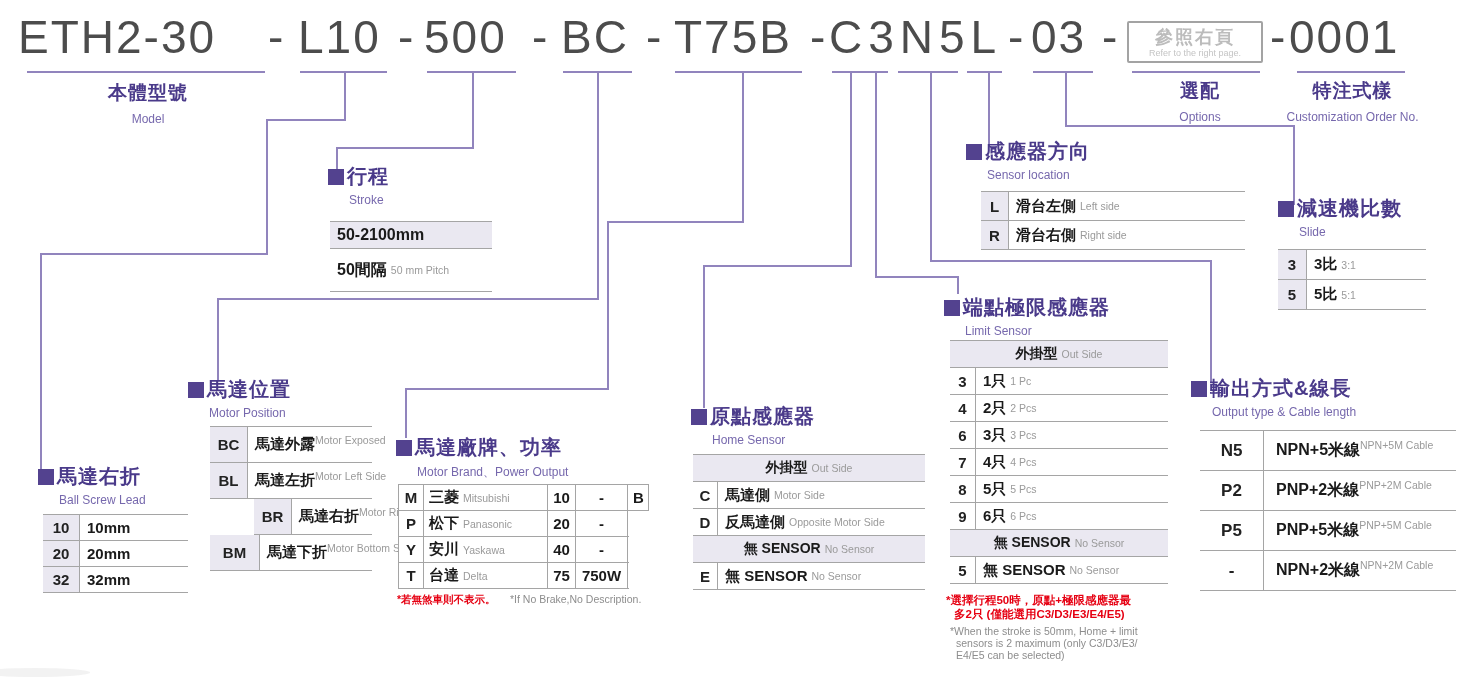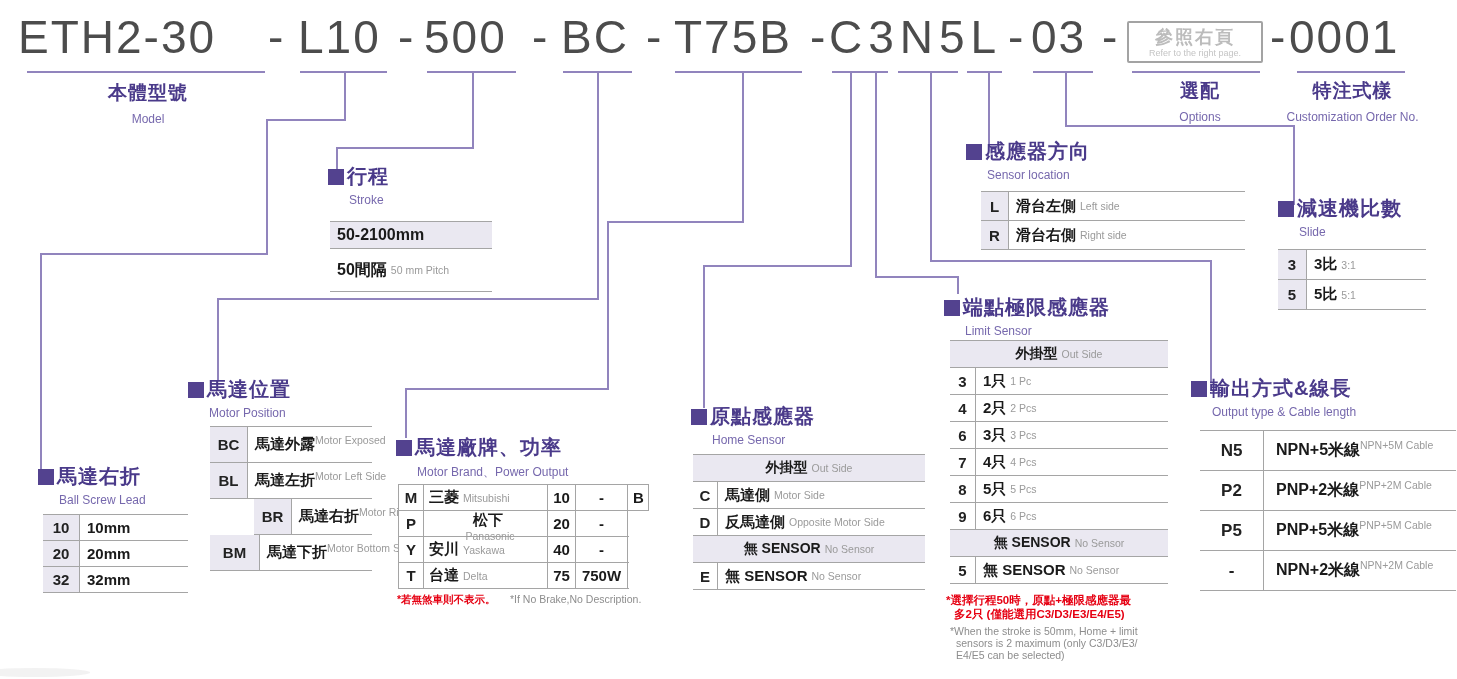--- a/index.html
+++ b/index.html
@@ -244,21 +244,21 @@
         </div>
       <div class="mbcell" style="width:28px;justify-content:center;">
           <span class="zhv">10</span>
         </div>
       <div class="mbcell" style="width:52px;justify-content:center;border-right:1px solid #a5a5a5;">
           <span class="zhv">-</span>
         </div>
     </div>
     <div class="trow" style="height:26px;">
       <div class="tkey" style="width:25px;">P</div>
-      <div class="mbcell" style="width:124px;padding-left:5px;flex-direction:column;">
+      <div class="mbcell" style="width:124px;padding-left:5px;">
           <span class="zhv">松下</span>
         <span class="env">Panasonic</span>
         </div>
       <div class="mbcell" style="width:28px;justify-content:center;">
           <span class="zhv">20</span>
         </div>
       <div class="mbcell" style="width:52px;justify-content:center;border-right:1px solid #a5a5a5;">
           <span class="zhv">-</span>
         </div>
     </div>

